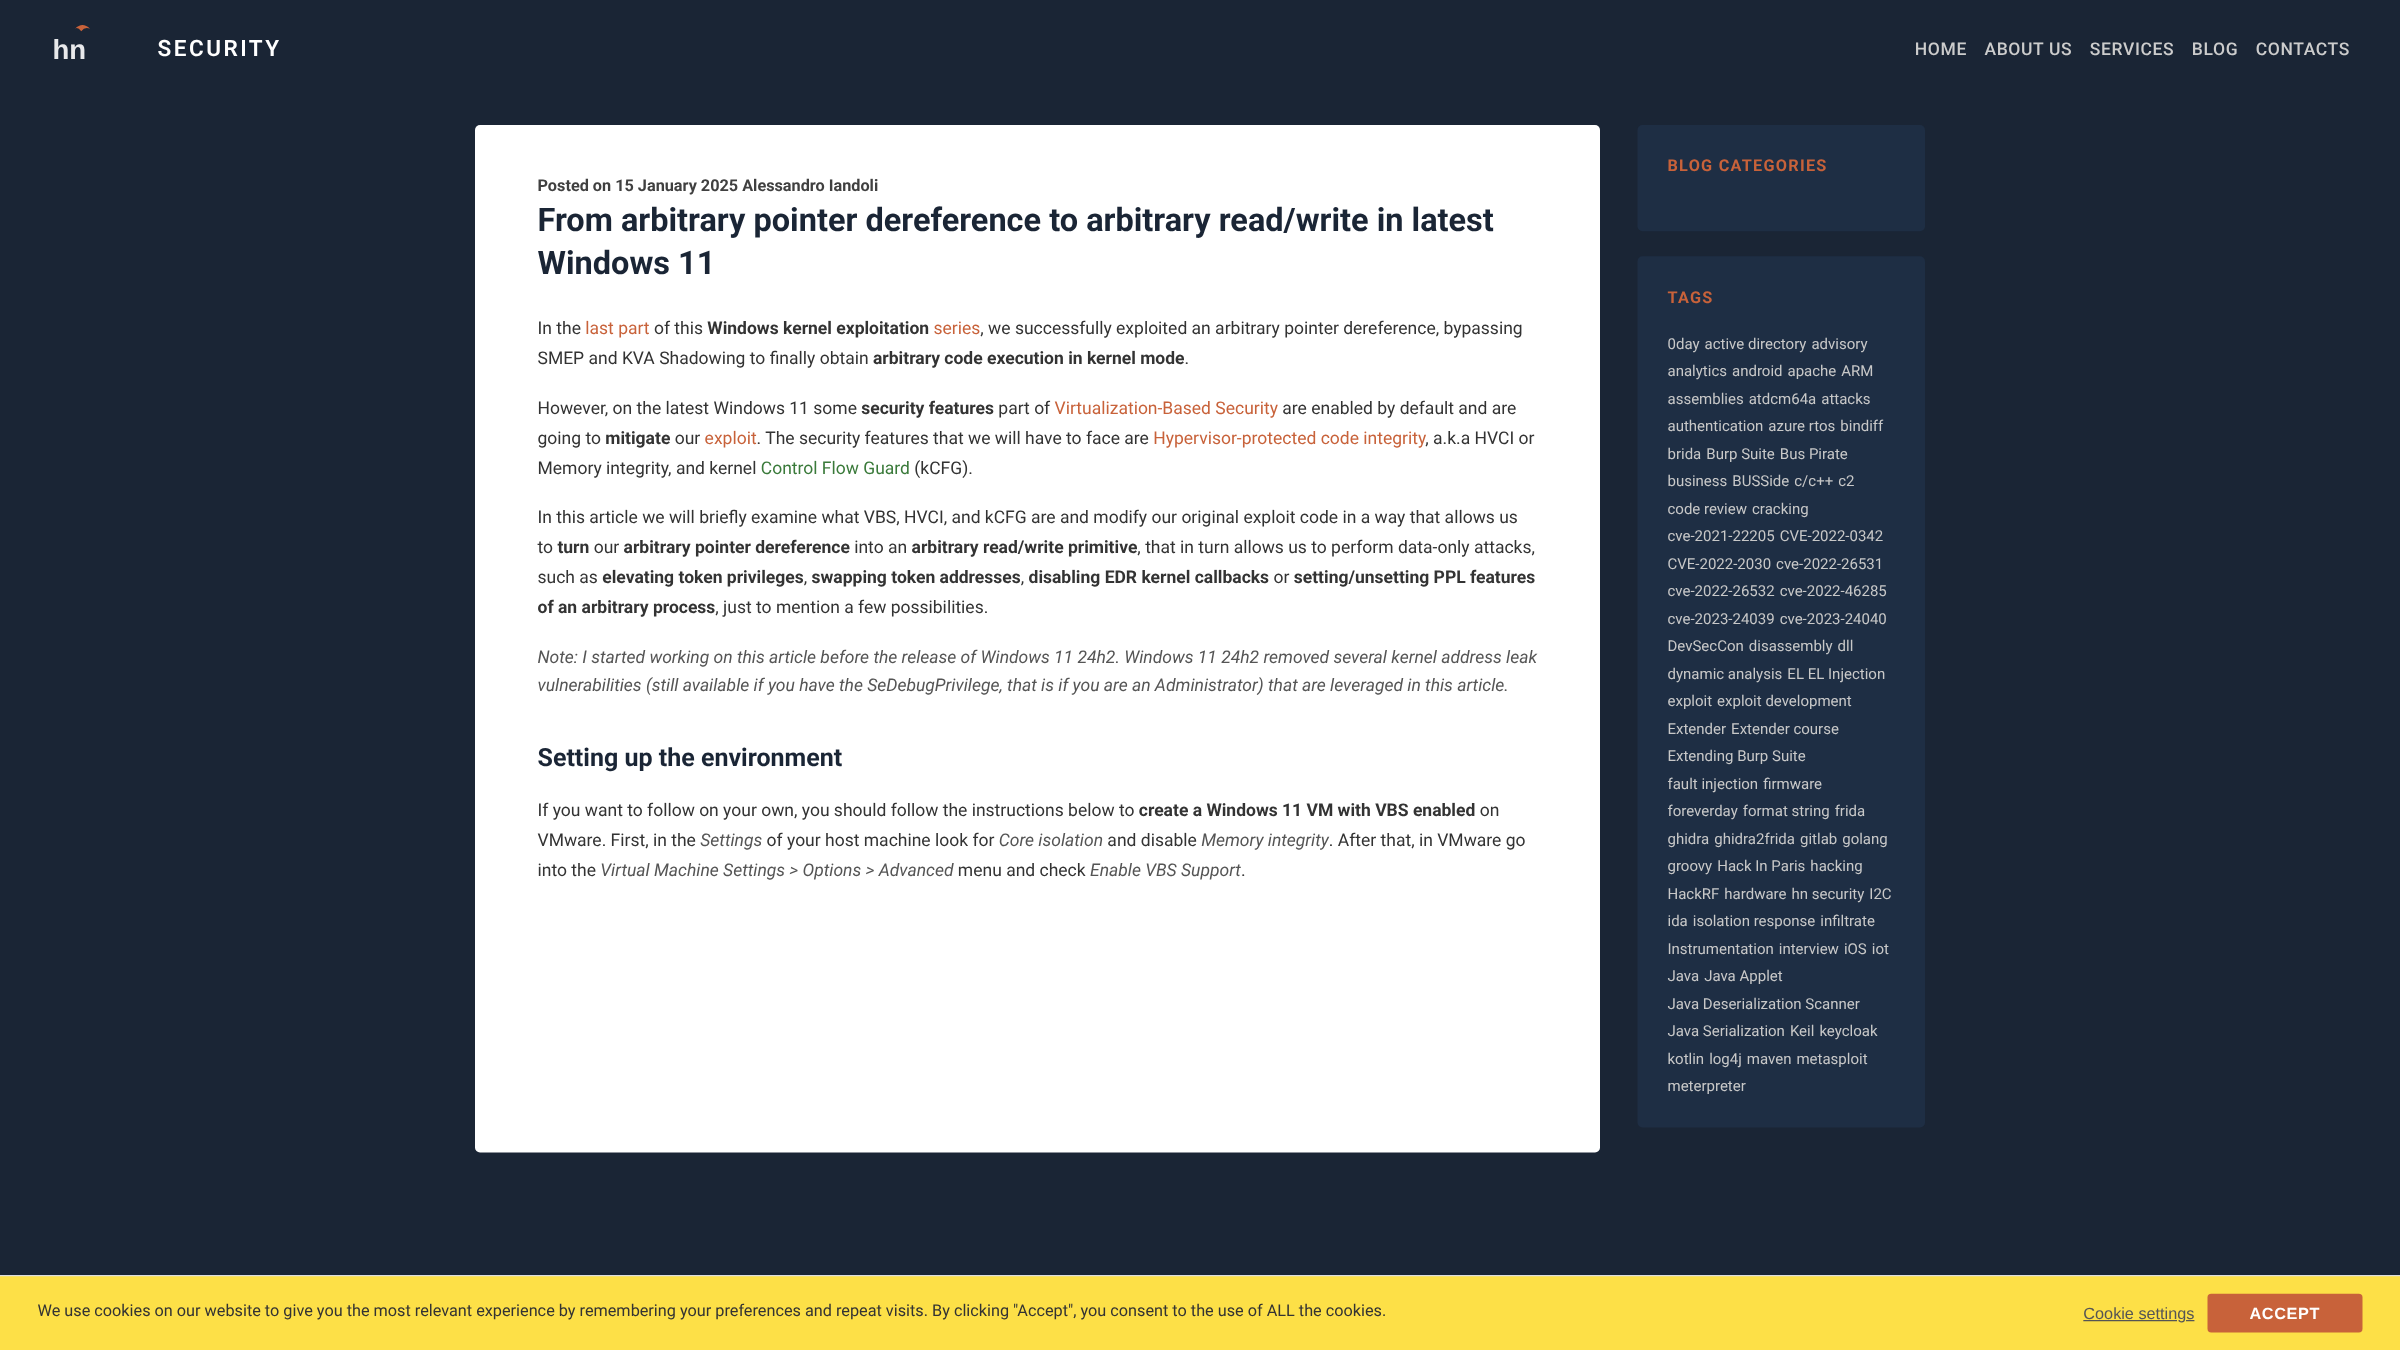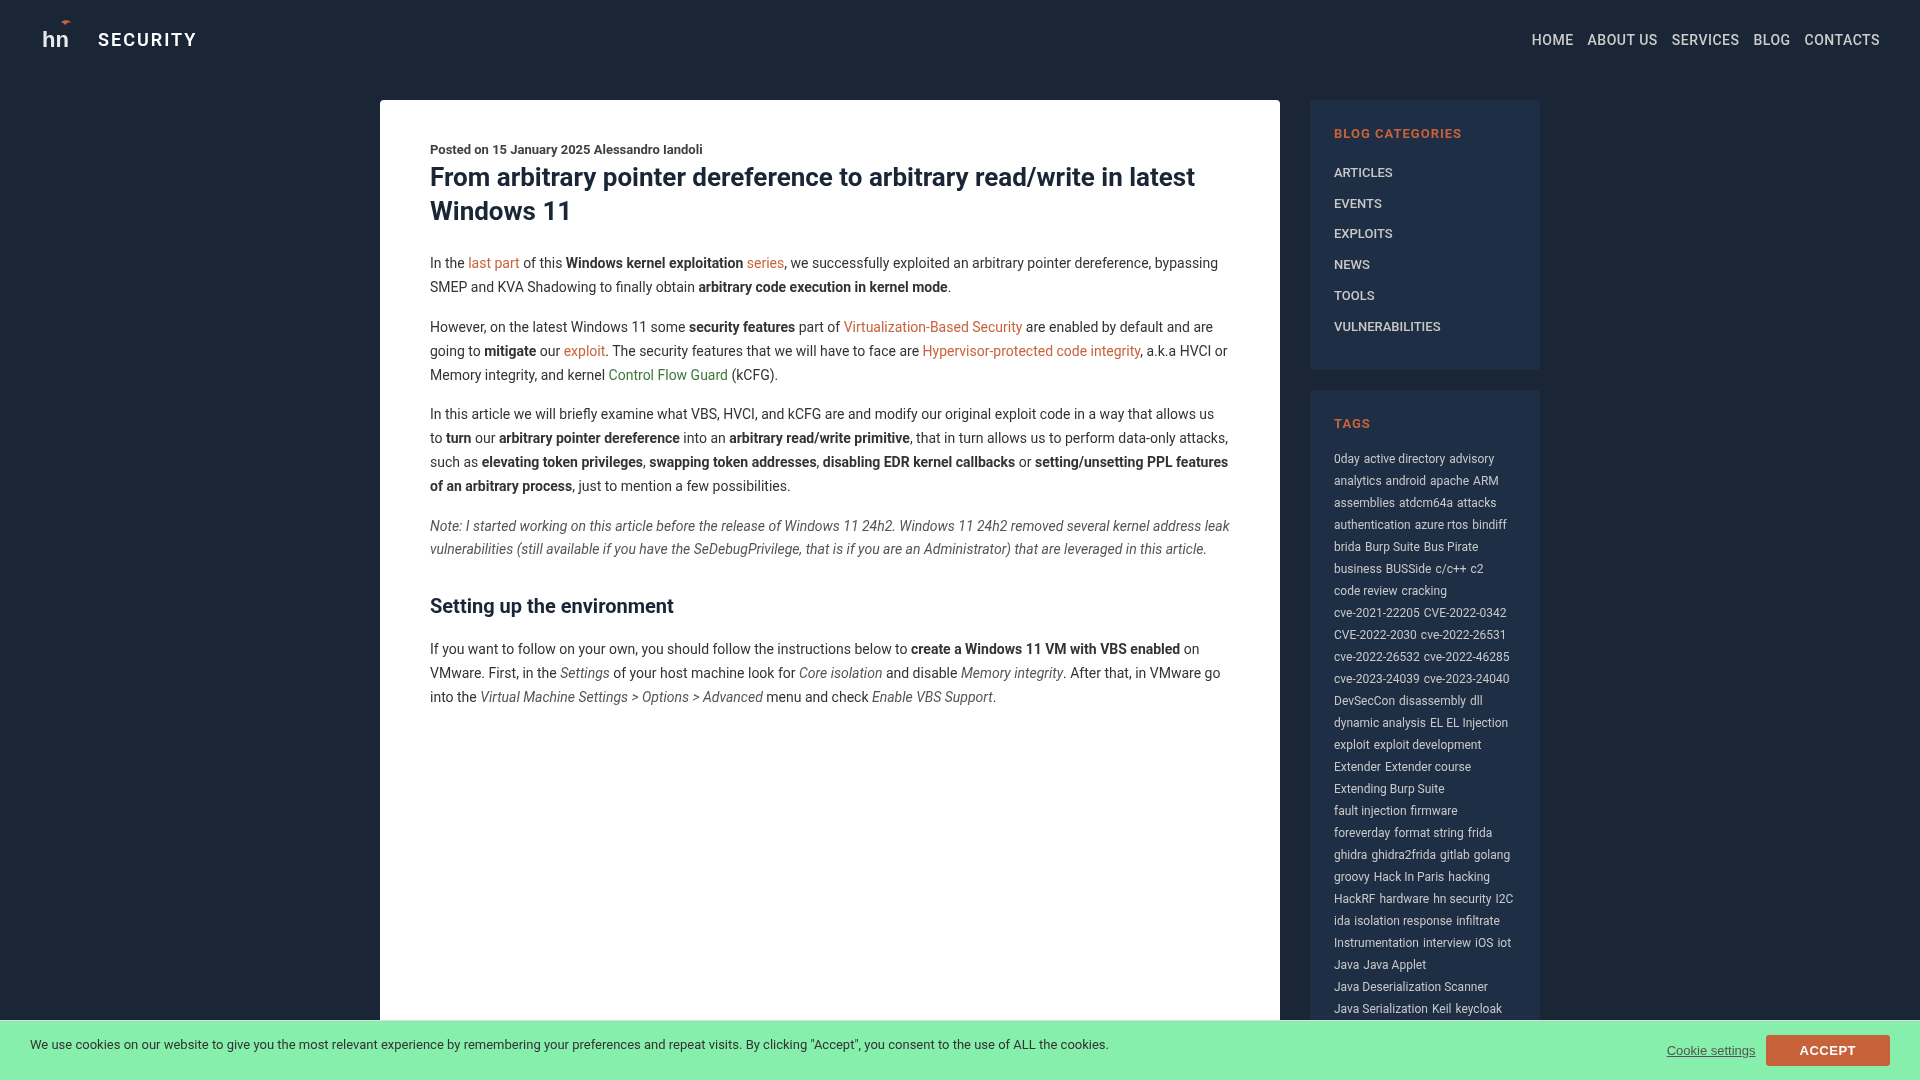--- a/index.html
+++ b/index.html
@@ -27,20 +27,21 @@
     .logo-icon {
       width: 50px;
       height: 50px;
     }
     .logo-text {
       color: #fff;
       font-size: 18px;
       font-weight: 600;
       letter-spacing: 2px;
       text-transform: uppercase;
+      margin-left: 28px;
     }
     nav {
       display: flex;
       align-items: center;
       gap: 14px;
     }
     nav a {
       color: #ccc;
       text-decoration: none;
       font-size: 14px;
@@ -135,23 +136,24 @@
       text-decoration: none;
       line-height: 1.5;
     }
 
     
     .cookie-banner {
       position: fixed;
       bottom: 0;
       left: 0;
       right: 0;
-      background: #86efac;
+      background: #fde047;
       padding: 14px 30px;
       display: flex;
+      align-items: center;
       justify-content: space-between;
       border-top: 1px solid #ddd;
       z-index: 1000;
       font-size: 13px;
       color: #333;
     }
     .cookie-text { flex: 1; margin-right: 20px; }
     .cookie-buttons { display: flex; gap: 10px; align-items: center; }
     .btn-cookie-settings {
       background: none;
@@ -220,40 +222,20 @@
       <p>
         If you want to follow on your own, you should follow the instructions below to <strong>create a Windows 11 VM with VBS enabled</strong> on VMware. First, in the <em>Settings</em> of your host machine look for <em>Core isolation</em> and disable <em>Memory integrity</em>. After that, in VMware go into the <em>Virtual Machine Settings &gt; Options &gt; Advanced</em> menu and check <em>Enable VBS Support</em>.
       </p>
     </div>
   </div>
 
   <div class="sidebar">
 
     <div class="sidebar-section">
       <div class="sidebar-title">BLOG CATEGORIES</div>
-      <ul>
-        <li>
-          <a href="#">ARTICLES</a>
-        </li>
-        <li>
-          <a href="#">EVENTS</a>
-        </li>
-        <li>
-          <a href="#">EXPLOITS</a>
-        </li>
-        <li>
-          <a href="#">NEWS</a>
-        </li>
-        <li>
-          <a href="#">TOOLS</a>
-        </li>
-        <li>
-          <a href="#">VULNERABILITIES</a>
-        </li>
-      </ul>
     </div>
 
     <div class="sidebar-section">
       <div class="sidebar-title">TAGS</div>
       <div class="tags-cloud" id="tags-container">
       <a href="#" class="tag">0day</a> 
           <a href="#" class="tag">active directory</a> 
           <a href="#" class="tag">advisory</a> 
           <a href="#" class="tag">analytics</a> 
           <a href="#" class="tag">android</a> 

